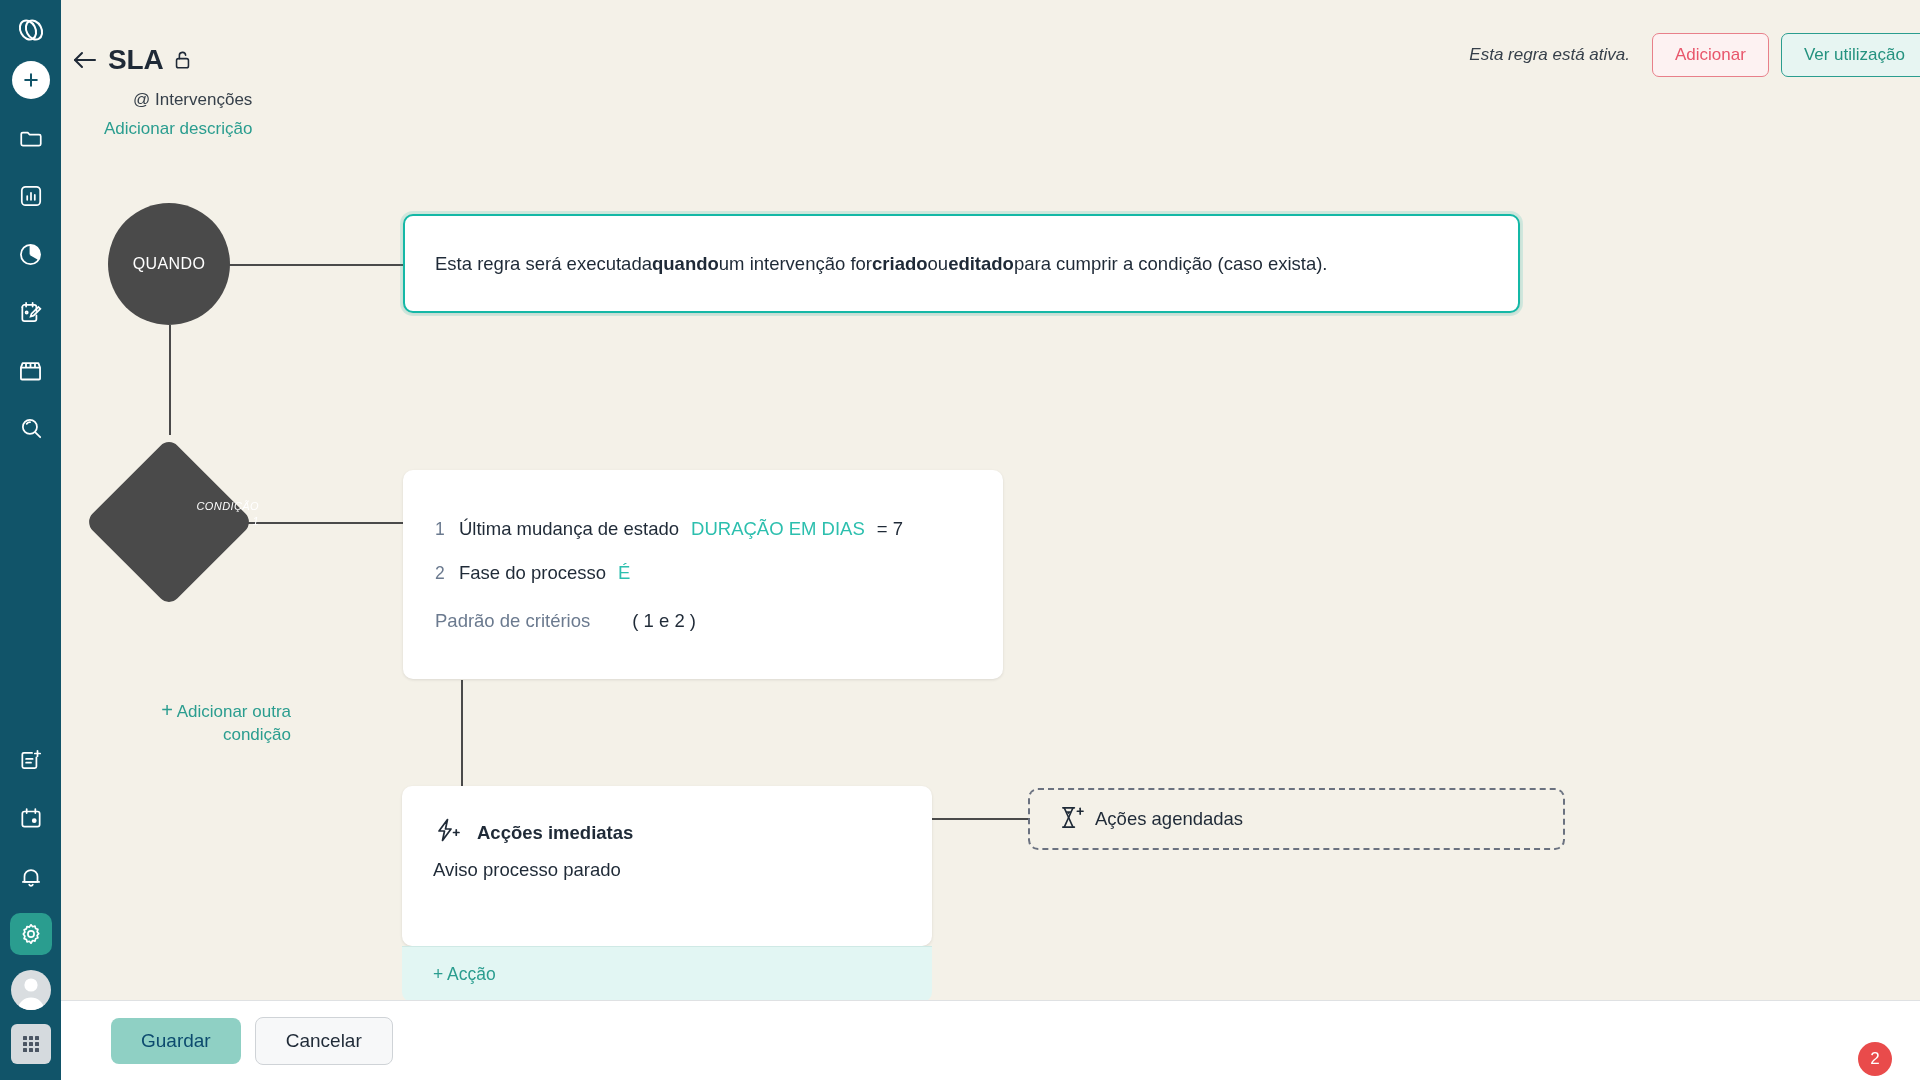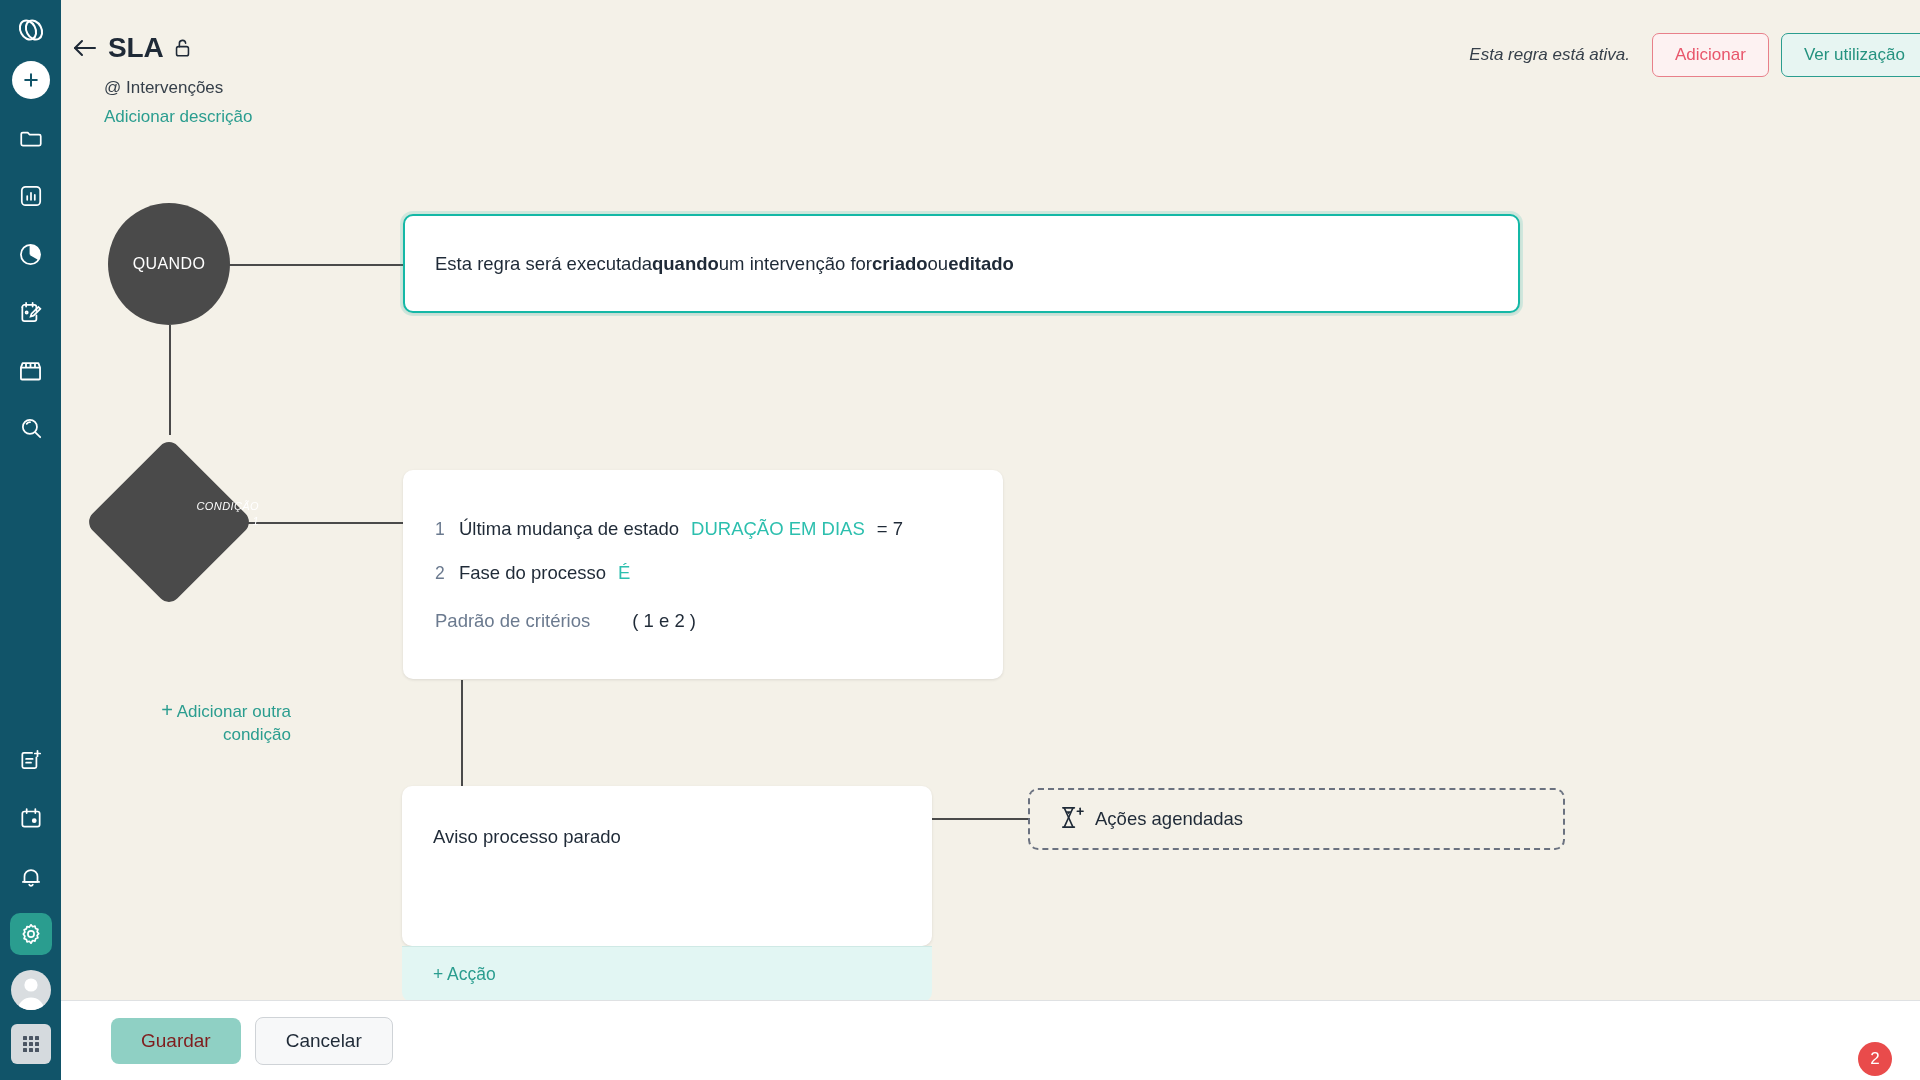--- a/index.html
+++ b/index.html
@@ -65,22 +65,23 @@
     background: #d5dade;
     display: flex; align-items: center; justify-content: center;
     color: #4b5563;
   }
   .sb-spacer { flex: 1 1 auto; }
 
   
   #header-left {
     position: absolute;
     left: 72px;
-    top: 32px;
+    top: 44px;
     z-index: 20;
+    text-align: right;
   }
   .title-row {
     display: flex;
     align-items: center;
     gap: 10px;
   }
   .back-arrow {
     color: #1f2a37;
     display: flex; align-items: center;
     cursor: pointer;
@@ -293,21 +294,21 @@
     border-top: 1px solid #dfe1e3;
     display: flex;
     align-items: center;
     padding-left: 50px;
     gap: 14px;
     z-index: 30;
   }
   #btn-save {
     font-family: "Liberation Sans", sans-serif;
     font-size: 19px;
-    color: #7f1d1d;
+    color: #0c4a6e;
     background: #8fd0c4;
     border: none;
     border-radius: 8px;
     padding: 12px 30px;
     cursor: pointer;
   }
   #btn-cancel {
     font-family: "Liberation Sans", sans-serif;
     font-size: 19px;
     color: #1f2a37;
@@ -518,20 +519,21 @@
     </div>
 
     <div class="card card-when" style="left:342px; top:214px; width:1117px; height:99px;">
       <div class="when-text">
         <span>Esta regra será executada </span>
           <b>quando</b>
           <span> um intervenção for </span>
           <b>criado</b>
           <span> ou </span>
           <b>editado</b>
+          <span> para cumprir a condição (caso exista).</span>
       </div>
     </div>
 
     <div class="card" style="left:342px; top:470px; width:600px; height:209px; padding:48px 0 0 32px;">
       <div class="cond-row" style="margin-bottom:22px;">
         <span class="cond-num">1</span>
         <span class="cond-field">Última mudança de estado</span>
         <span class="cond-op">DURAÇÃO EM DIAS</span>
         <span class="cond-val">= 7</span>
       </div>
@@ -546,20 +548,30 @@
         <span class="criteria-val">( 1 e 2 )</span>
       </div>
     </div>
 
     <div id="add-condition" style="left:40px; top:697px;text-align:right;">
       <span class="plus">+</span>
       <span>Adicionar outra condição</span>
     </div>
 
     <div class="card" style="left:341px; top:786px; width:530px; height:160px; padding:30px 0 0 31px;">
+      <div class="act-head">
+        <span>
+          <svg width="28" height="28" viewBox="0 0 28 28" fill="none" stroke="#1f2a37" stroke-width="1.7" stroke-linejoin="round" stroke-linecap="round">
+            <path d="M14.5 3.5L6 15h5.5L9.5 24.5 18 13h-5.5z"></path>
+            <line x1="20.5" y1="16.5" x2="26" y2="16.5"></line>
+            <line x1="23.25" y1="13.8" x2="23.25" y2="19.2"></line>
+          </svg>
+        </span>
+        <span class="act-title">Acções imediatas</span>
+      </div>
       <div class="act-sub" style="margin-top:10px;">Aviso processo parado</div>
     </div>
 
     <div id="add-action-bar" style="left:341px; top:946px; width:530px; height:56px;">+ Acção</div>
 
     <div class="card-dashed" style="left:967px; top:788px; width:537px; height:62px;">
       <span>
         <svg width="27" height="27" viewBox="0 0 28 28" fill="none" stroke="#1f2a37" stroke-width="1.7" stroke-linejoin="round" stroke-linecap="round">
           <line x1="5" y1="4" x2="17" y2="4"></line>
           <line x1="5" y1="24" x2="17" y2="24"></line>

